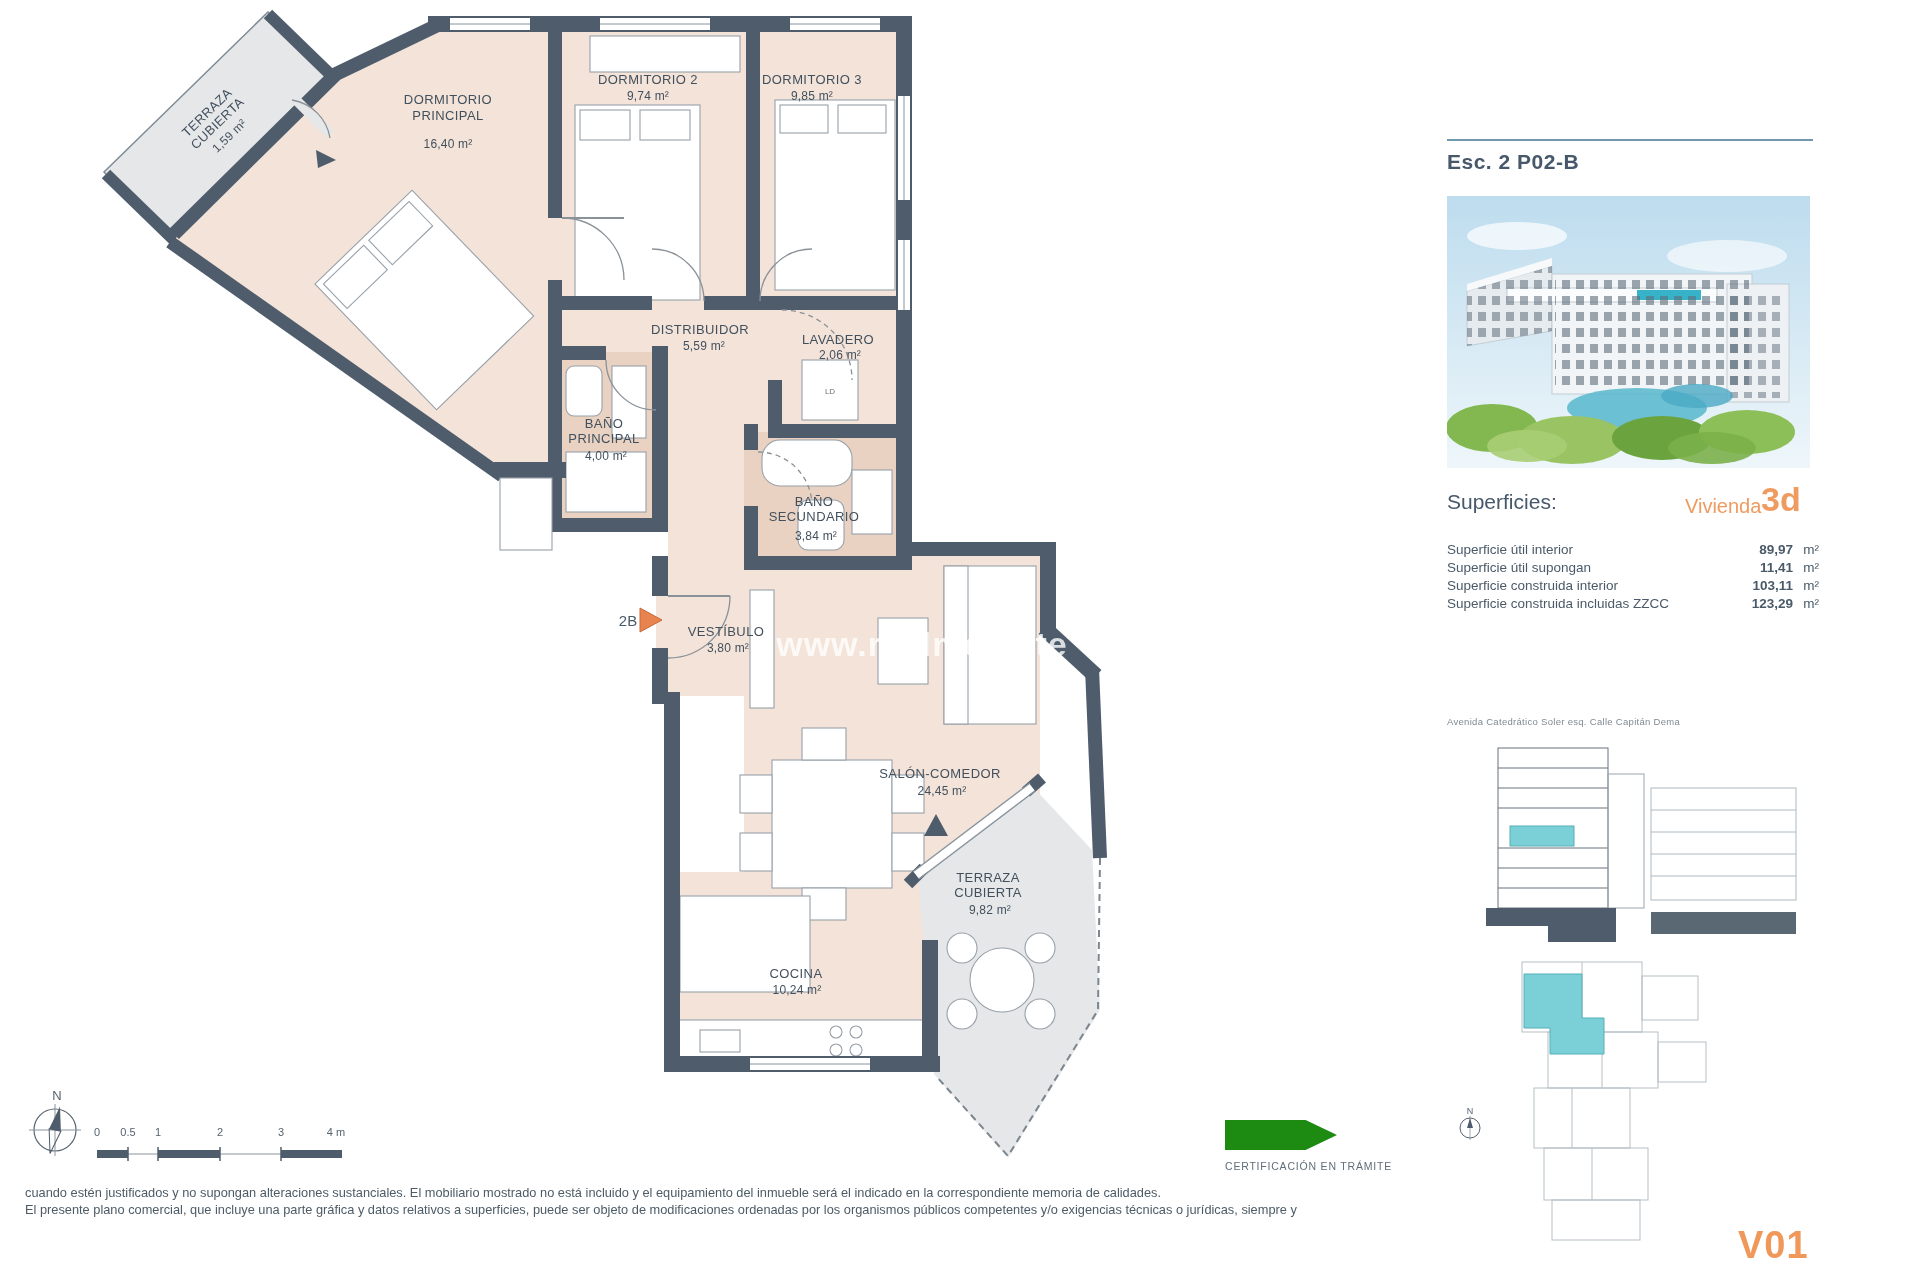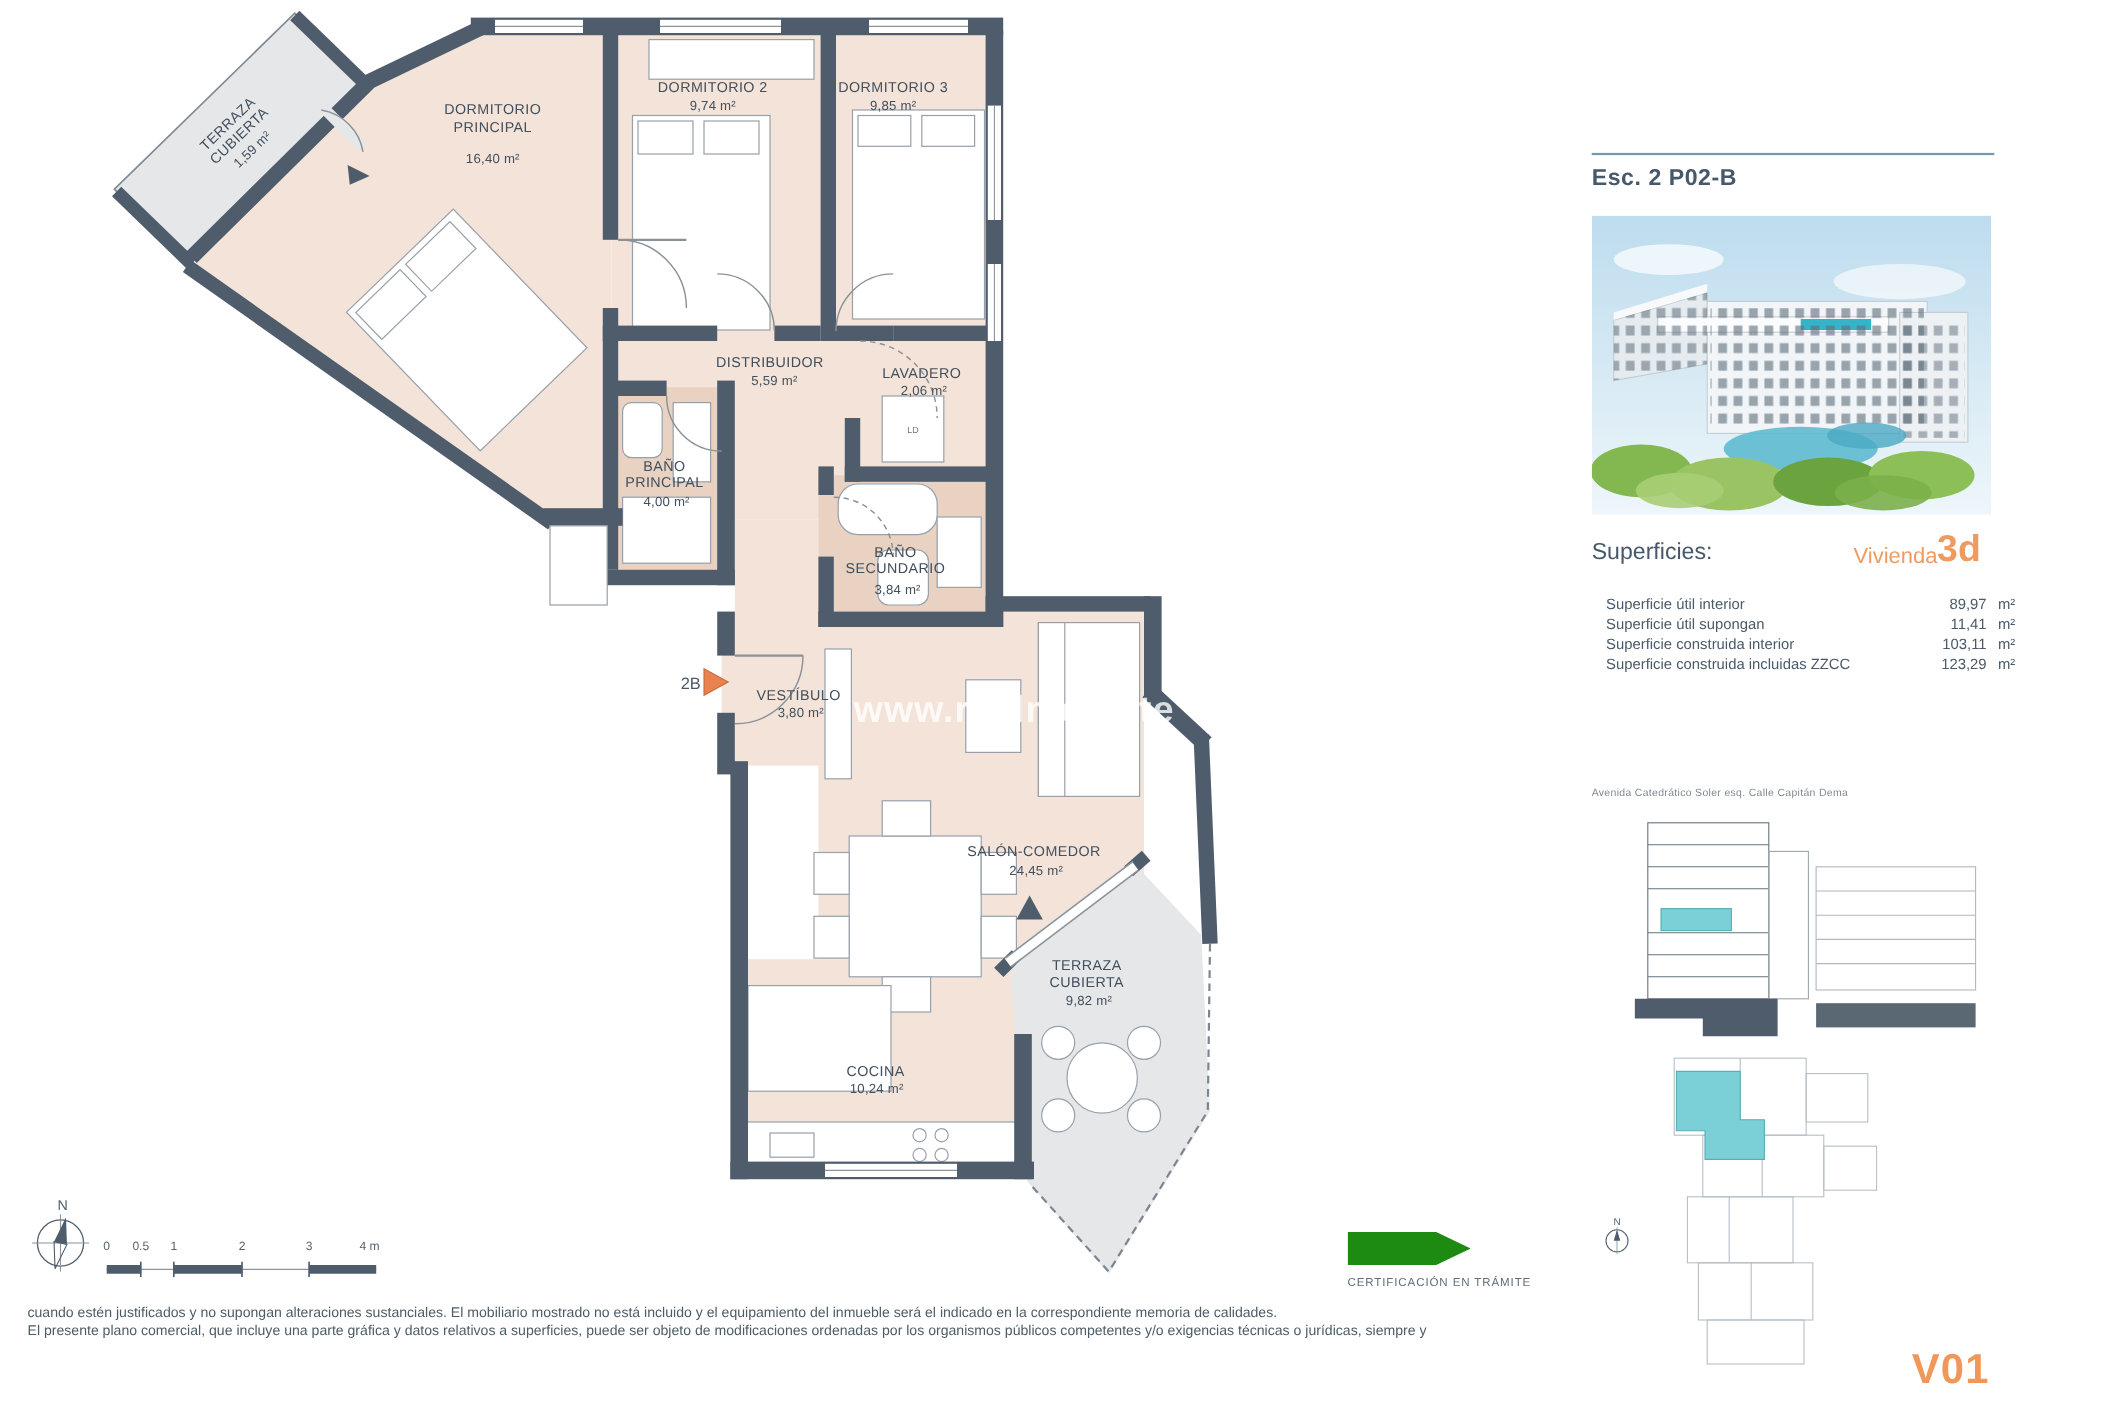--- a/index.html
+++ b/index.html
@@ -12,24 +12,24 @@
   .wm{font-size:34px;font-weight:bold;fill:#ffffff;opacity:.8;letter-spacing:1px;}
   .tick{font-size:11px;fill:#55636f;}
   
   #sidebar-rule{position:absolute;left:1447px;top:139px;width:366px;height:2px;background:#7099ad;}
   #unit-code{position:absolute;left:1447px;top:150px;font-size:21px;font-weight:bold;color:#46586a;letter-spacing:.5px;}
   #render-wrap{position:absolute;left:1447px;top:196px;width:363px;height:272px;overflow:hidden;}
   #superficies-row{position:absolute;left:1447px;top:486px;width:366px;height:40px;}
   #superficies-label{position:absolute;left:0;top:4px;font-size:21px;font-weight:normal;color:#46586a;}
   #vivienda-label{position:absolute;left:238px;top:9px;font-size:20px;color:#ef9b60;}
   #unit-type{position:absolute;left:314px;top:-6px;font-size:34px;font-weight:bold;color:#ef9b60;}
-  #area-table{position:absolute;left:1447px;top:541px;width:372px;font-size:13.5px;color:#4a5a68;margin-left:13px;}
+  #area-table{position:absolute;left:1447px;top:541px;width:372px;font-size:13.5px;color:#4a5a68;}
   .area-row{display:flex;line-height:18px;}
   .area-label{flex:0 0 auto;}
-  .area-value{margin-left:auto;text-align:right;min-width:52px;}
+  .area-value{margin-left:auto;text-align:right;min-width:52px;font-weight:bold;}
   .area-unit{width:26px;text-align:right;}
   .area-unit sup,{font-size:9px;}
   #address-line{position:absolute;left:1447px;top:716px;width:330px;font-size:9.5px;color:#68747f;
                 letter-spacing:.3px;filter:blur(.6px);opacity:.85;white-space:nowrap;overflow:hidden;}
   #section-wrap{position:absolute;left:1486px;top:740px;width:324px;height:212px;}
   #miniplan-wrap{position:absolute;left:1452px;top:956px;width:350px;height:290px;}
   #version-tag{position:absolute;left:1738px;top:1224px;font-size:38px;font-weight:bold;color:#f0975a;letter-spacing:1px;}
   
   #disclaimer{position:absolute;left:25px;top:1184px;width:1390px;font-size:12.8px;line-height:17px;color:#4c5b66;}
   #cert{position:absolute;left:1225px;top:1120px;width:120px;}

